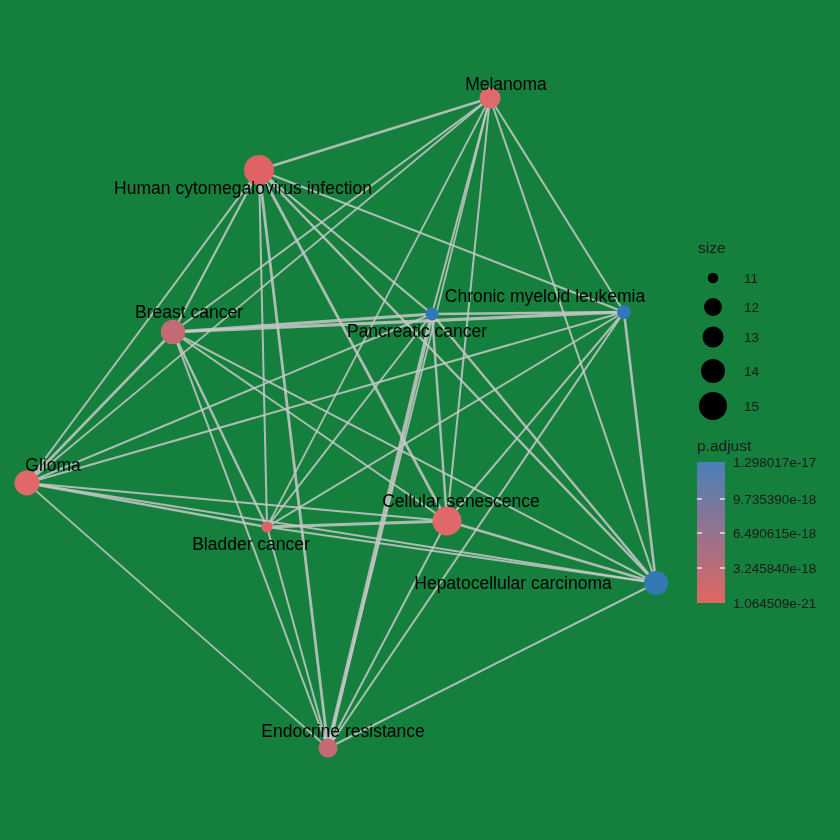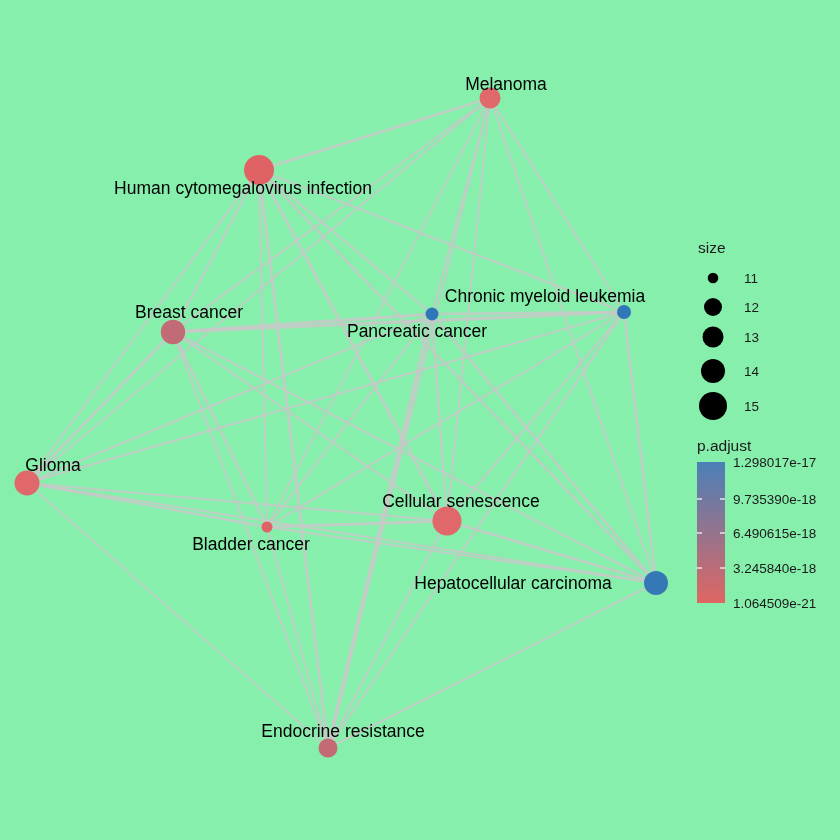--- a/index.html
+++ b/index.html
@@ -5,21 +5,21 @@
   html, body {
     margin: 0;
     padding: 0;
     background: #ffffff;
     font-family: "Liberation Sans", sans-serif;
   }
   #stage {
     position: relative;
     width: 840px;
     height: 840px;
-    background: #86efac;
+    background: #15803d;
     overflow: hidden;
   }
   svg text {
     font-family: "Liberation Sans", sans-serif;
     fill: #000000;
   }
   .node-label { font-size: 17.5px; }
   .legend-title { font-size: 15.5px; fill: #1a1a1a; }
   .legend-label { font-size: 13.5px; fill: #1a1a1a; }
 </style>

